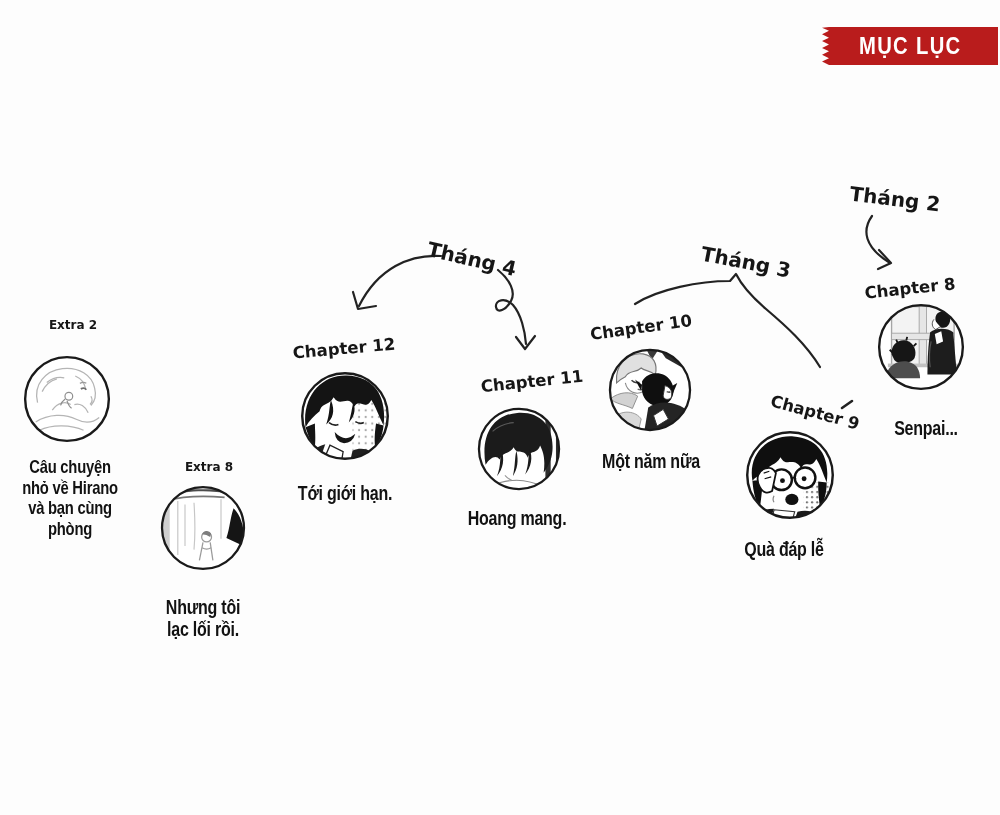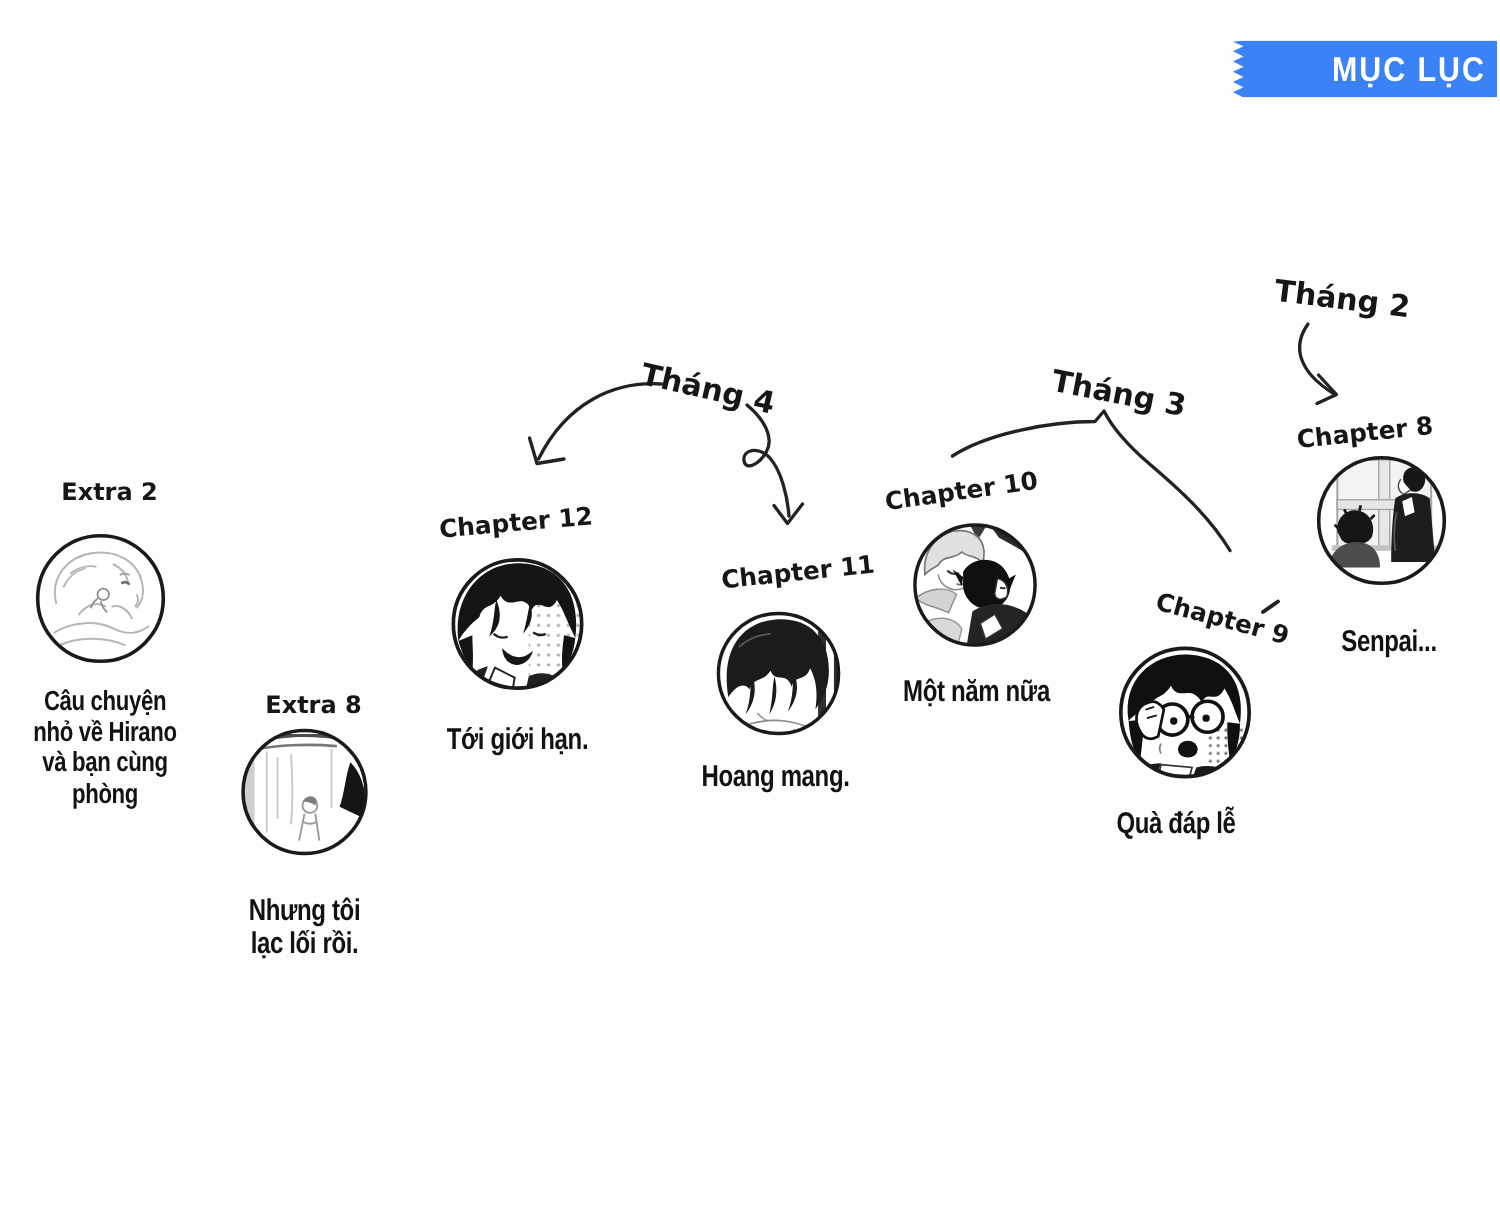--- a/index.html
+++ b/index.html
@@ -4,26 +4,26 @@
 <style>
   html,body{margin:0;padding:0;background:#e9e9e9;}
   .page{position:relative;width:1000px;height:815px;background:#fdfdfd;overflow:hidden;
         font-family:"DejaVu Sans",sans-serif;color:#1a1a1a;}
   .abs{position:absolute;}
   
   .comic{font-weight:700;text-align:center;white-space:nowrap;
          font-family:"DejaVu Sans",sans-serif;letter-spacing:0px;color:#161616;}
   .month{font-size:20px;width:110px;}
   .chlabel{font-size:16.5px;width:130px;}
-  .exlabel{font-size:16px;width:110px;}
+  .exlabel{font-size:12px;width:110px;}
   
   .title{font-family:"Liberation Sans",sans-serif;font-weight:bold;
          text-align:center;white-space:pre-line;color:#121212;
          transform:scaleX(0.8);letter-spacing:-0.3px;line-height:1.12;}
-  .banner{background:#3b82f6;display:flex;align-items:center;justify-content:flex-end;
+  .banner{background:#b91c1c;display:flex;align-items:center;justify-content:center;
           clip-path:polygon(100% 0,100% 100%,7px 100%,0 91%,7px 82%,0 73%,7px 64%,0 55%,7px 46%,0 37%,7px 28%,0 19%,7px 10%,0 2%,7px 0);}
   .banner span{color:#ffffff;font-family:"Liberation Sans",sans-serif;font-weight:bold;
                font-size:23px;letter-spacing:1.5px;transform:scaleX(0.88);white-space:nowrap;}
   svg{display:block;}
   .portrait{position:absolute;}
 </style>
 </head>
 <body>
 
 <div class="page">

